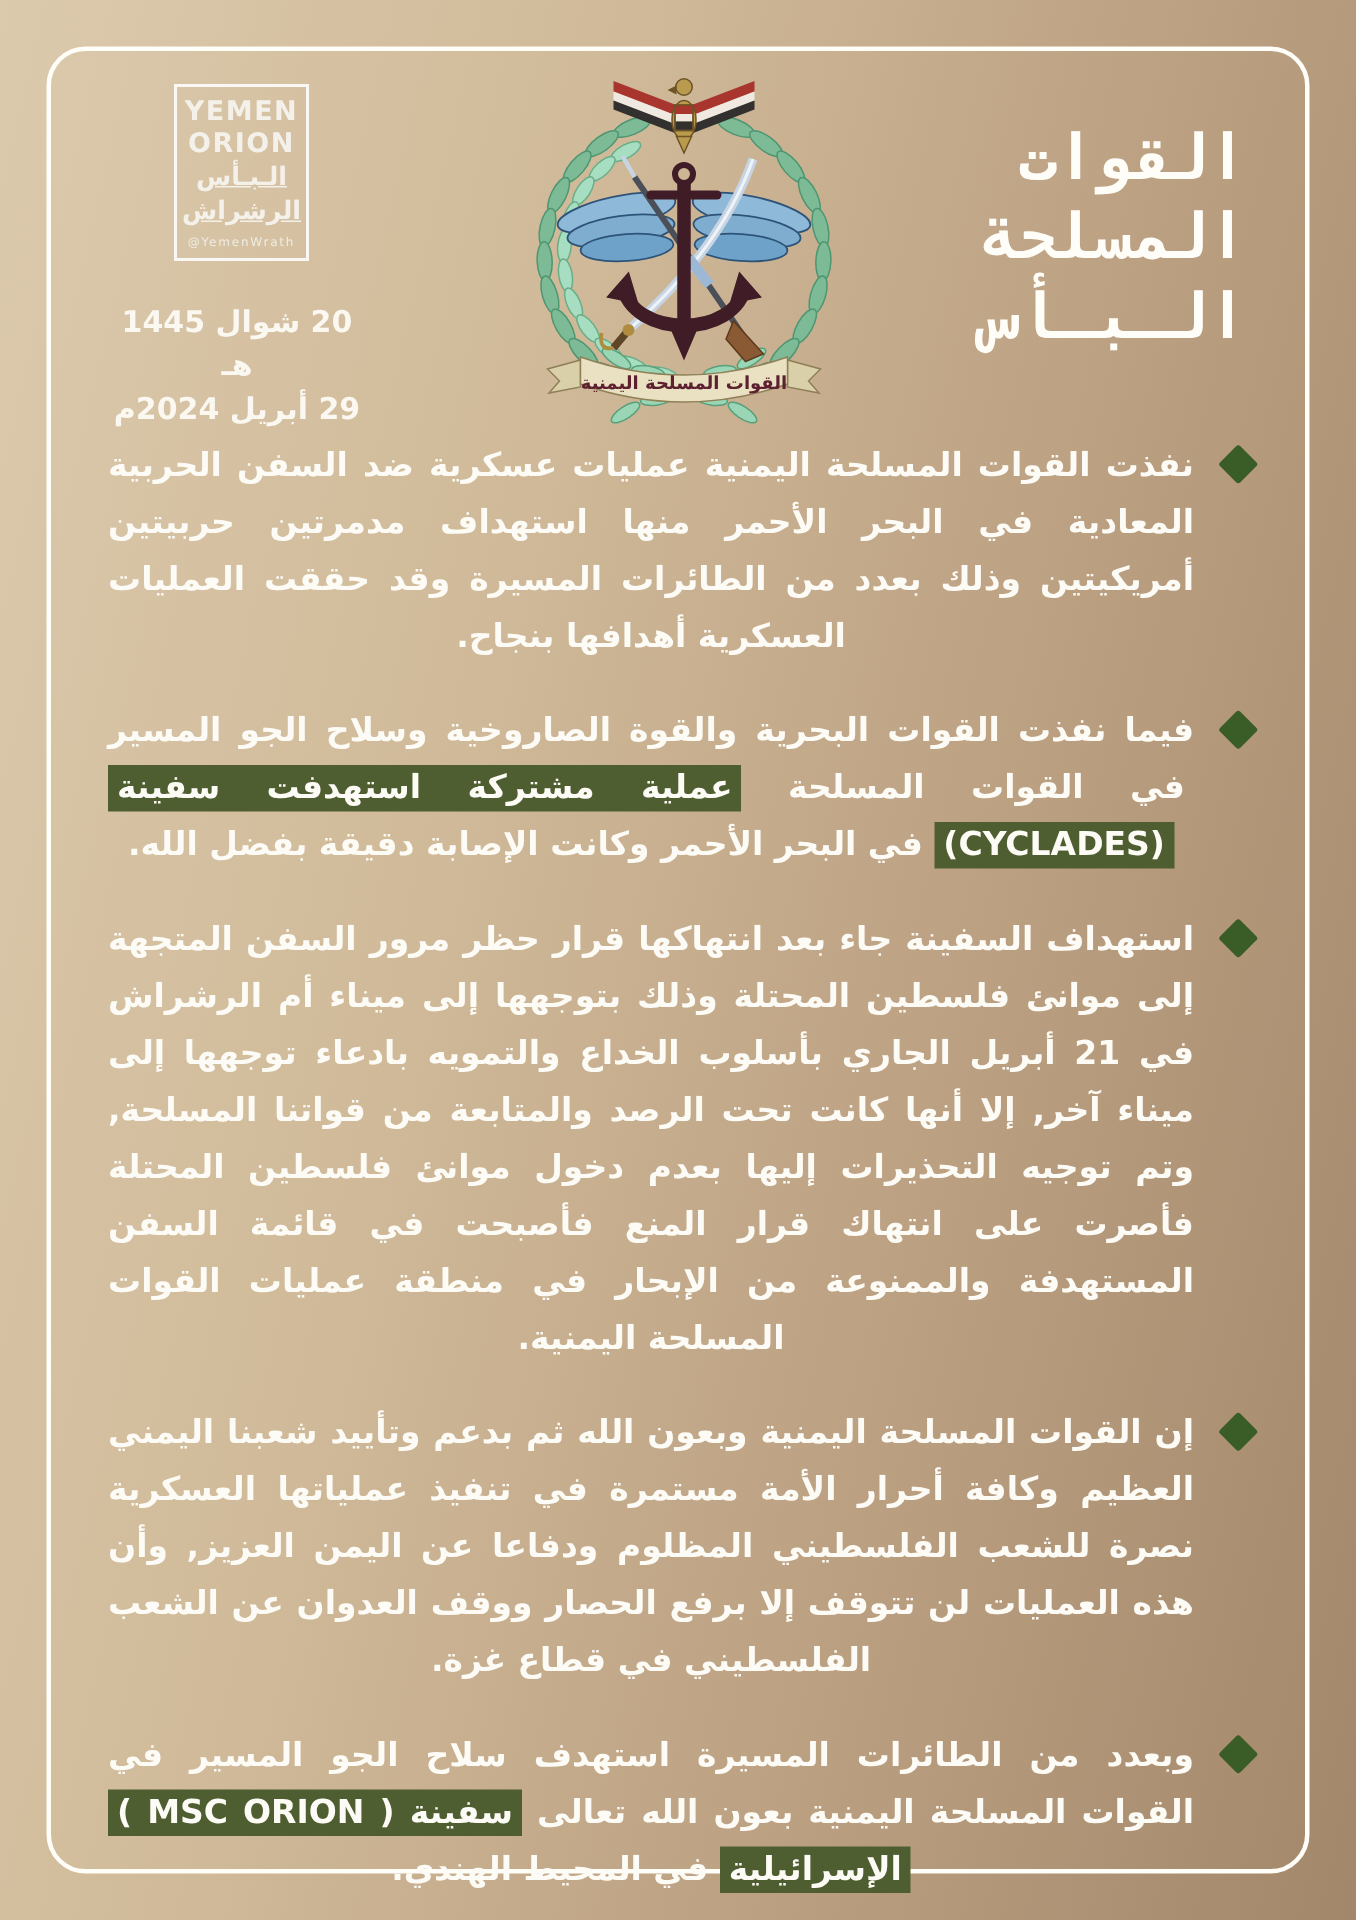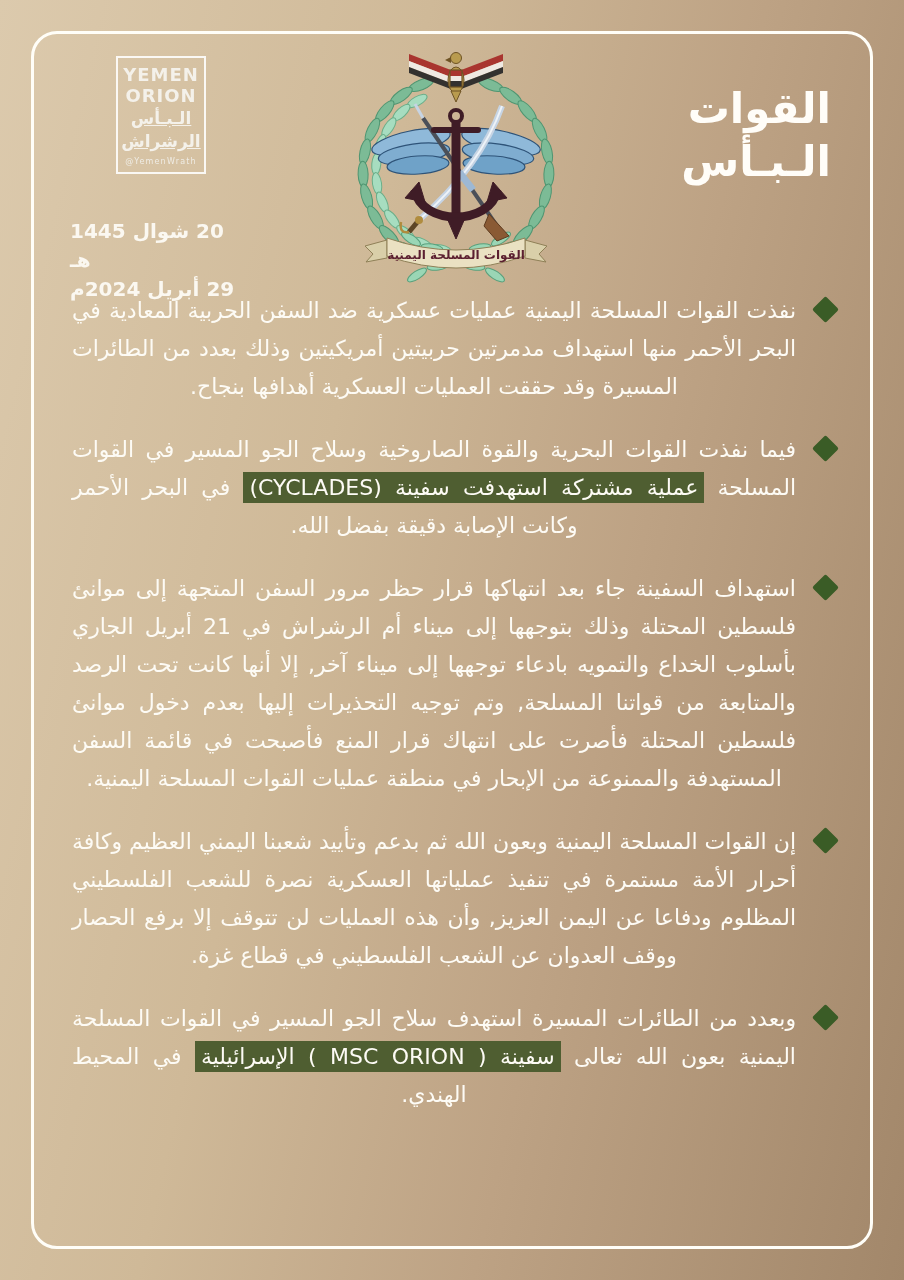--- a/index.html
+++ b/index.html
@@ -22,44 +22,44 @@
     position:absolute;left:116px;top:56px;width:86px;height:114px;
     border:2px solid rgba(255,255,255,.88);
     display:flex;flex-direction:column;align-items:center;justify-content:center;
     color:#f4f1ea;text-align:center;
   }
   .logo-latin{font-size:18px;font-weight:bold;letter-spacing:1px;line-height:21px;}
   .logo-arabic{font-size:17px;font-weight:bold;line-height:21px;direction:rtl;margin-top:2px;text-decoration:underline;}
   .logo-handle{font-size:8px;letter-spacing:1.2px;margin-top:5px;color:#efece4;}
   
   .date-block{
-    position:absolute;left:70px;top:217px;width:176px;
-    direction:rtl;text-align:left;
+    position:absolute;left:70px;top:200px;width:176px;
+    direction:rtl;text-align:center;
     color:#fbf8f1;font-weight:bold;font-size:20px;line-height:29px;
   }
   
   .page-title{
     position:absolute;right:73px;top:82px;
     direction:rtl;text-align:right;
-    color:#fffdf8;font-weight:bold;font-size:42px;line-height:53px;
+    color:#fffdf8;font-weight:bold;font-size:42px;line-height:53px;font-family:Liberation Mono, monospace;
   }
   
   .emblem{position:absolute;left:336px;top:42px;width:240px;height:245px;text-align:right;}
   .emblem svg{width:100%;height:100%;}
   
   .body{
     position:absolute;left:72px;top:292px;right:68px;
     direction:rtl;
   }
   .para{
     position:relative;
     padding-right:40px;
     margin-bottom:25px;
     color:#fdfbf5;
-    font-size:22px;font-weight:normal;line-height:38px;
+    font-size:22px;font-weight:bold;line-height:38px;
     text-align:justify;text-align-last:center;
   }
   .para .bullet{
     position:absolute;right:1px;top:8px;
     width:19px;height:19px;
     background:#3a5c26;
     transform:rotate(45deg);
     border-radius:2px;
   }
   .para mark{
@@ -194,20 +194,21 @@
         <path d="M 48 198 L 26 204 L 34 212 L 27 220 L 48 216 Z" fill="#d9cfa9" stroke="#8f8057" stroke-width="1"></path>
         <path d="M 186 198 L 208 204 L 200 212 L 207 220 L 186 216 Z" fill="#d9cfa9" stroke="#8f8057" stroke-width="1"></path>
         <path d="M 48 196 Q 117 220 186 196 L 186 214 Q 117 238 48 214 Z" fill="#eae1c2" stroke="#8f8057" stroke-width="1"></path>
         <text x="117" y="217" text-anchor="middle" direction="rtl" font-size="12" font-weight="bold" fill="#5c2030">القوات المسلحة اليمنية</text>
       </g>
     </svg>
   </div>
 
   <div class="page-title">
     <div>القوات</div>
+    <div>المسلحة</div>
     <div>الـبـأس</div>
   </div>
 
   <div class="body">
       <div class="para"><span class="bullet"></span><span>نفذت القوات المسلحة اليمنية عمليات عسكرية ضد السفن الحربية المعادية في البحر الأحمر منها استهداف مدمرتين حربيتين أمريكيتين وذلك بعدد من الطائرات المسيرة وقد حققت العمليات العسكرية أهدافها بنجاح.</span></div>
       <div class="para"><span class="bullet"></span><span>فيما نفذت القوات البحرية والقوة الصاروخية وسلاح الجو المسير في القوات المسلحة </span><mark>عملية مشتركة استهدفت سفينة (CYCLADES)</mark><span> في البحر الأحمر وكانت الإصابة دقيقة بفضل الله.</span></div>
       <div class="para"><span class="bullet"></span><span>استهداف السفينة جاء بعد انتهاكها قرار حظر مرور السفن المتجهة إلى موانئ فلسطين المحتلة وذلك بتوجهها إلى ميناء أم الرشراش في 21 أبريل الجاري بأسلوب الخداع والتمويه بادعاء توجهها إلى ميناء آخر, إلا أنها كانت تحت الرصد والمتابعة من قواتنا المسلحة, وتم توجيه التحذيرات إليها بعدم دخول موانئ فلسطين المحتلة فأصرت على انتهاك قرار المنع فأصبحت في قائمة السفن المستهدفة والممنوعة من الإبحار في منطقة عمليات القوات المسلحة اليمنية.</span></div>
       <div class="para"><span class="bullet"></span><span>إن القوات المسلحة اليمنية وبعون الله ثم بدعم وتأييد شعبنا اليمني العظيم وكافة أحرار الأمة مستمرة في تنفيذ عملياتها العسكرية نصرة للشعب الفلسطيني المظلوم ودفاعا عن اليمن العزيز, وأن هذه العمليات لن تتوقف إلا برفع الحصار ووقف العدوان عن الشعب الفلسطيني في قطاع غزة.</span></div>
       <div class="para"><span class="bullet"></span><span>وبعدد من الطائرات المسيرة استهدف سلاح الجو المسير في القوات المسلحة اليمنية بعون الله تعالى </span><mark>سفينة ( MSC ORION ) الإسرائيلية</mark><span> في المحيط الهندي.</span></div>
     </div>

